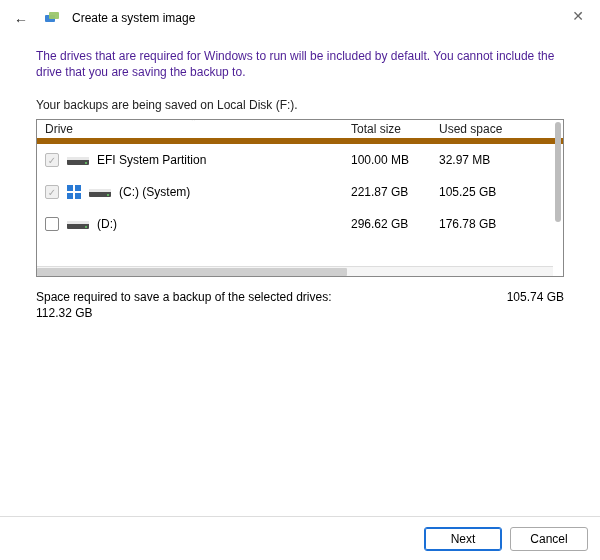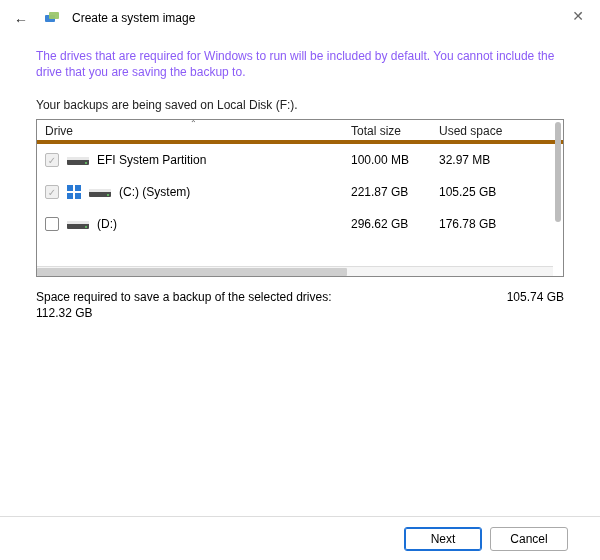--- a/index.html
+++ b/index.html
@@ -48,39 +48,40 @@
     }
     .heading {
       color: #1a4e8c;
       font-size: 15px;
       font-weight: 400;
       margin-top: 18px;
       margin-bottom: 16px;
     }
     .desc {
       font-size: 12px;
-      color: #8b5cf6;
+      color: #4c1d95;
       line-height: 1.35;
       margin-bottom: 18px;
     }
     .saved-on {
       font-size: 12px;
       color: #222;
       margin-bottom: 7px;
     }
     .table-wrap {
       border: 1px solid #888;
       position: relative;
       height: 158px;
       overflow: hidden;
     }
     .thead {
       display: flex;
-      font-size: 12px;
-      border-bottom: 4px solid #a16207;
+      align-items: center;
+      font-size: 12px;
+      border-bottom: 6px solid #a16207;
       height: 24px;
       padding-right: 10px;
     }
     .th {
       padding: 4px 8px;
       color: #222;
       position: relative;
     }
     .th.drive { flex: 0 0 306px; }
     .th.total { flex: 0 0 88px; }
@@ -187,21 +188,21 @@
       position: absolute;
       bottom: 0;
       left: 0;
       right: 0;
       height: 44px;
       border-top: 1px solid #ddd;
       display: flex;
       justify-content: flex-end;
       align-items: center;
       gap: 8px;
-      padding-right: 32px;
+      padding-right: 12px;
       background: #fff;
     }
     .btn {
       min-width: 78px;
       height: 24px;
       border: 1px solid #aaa;
       border-radius: 3px;
       background: #fff;
       font-size: 12px;
       cursor: pointer;

